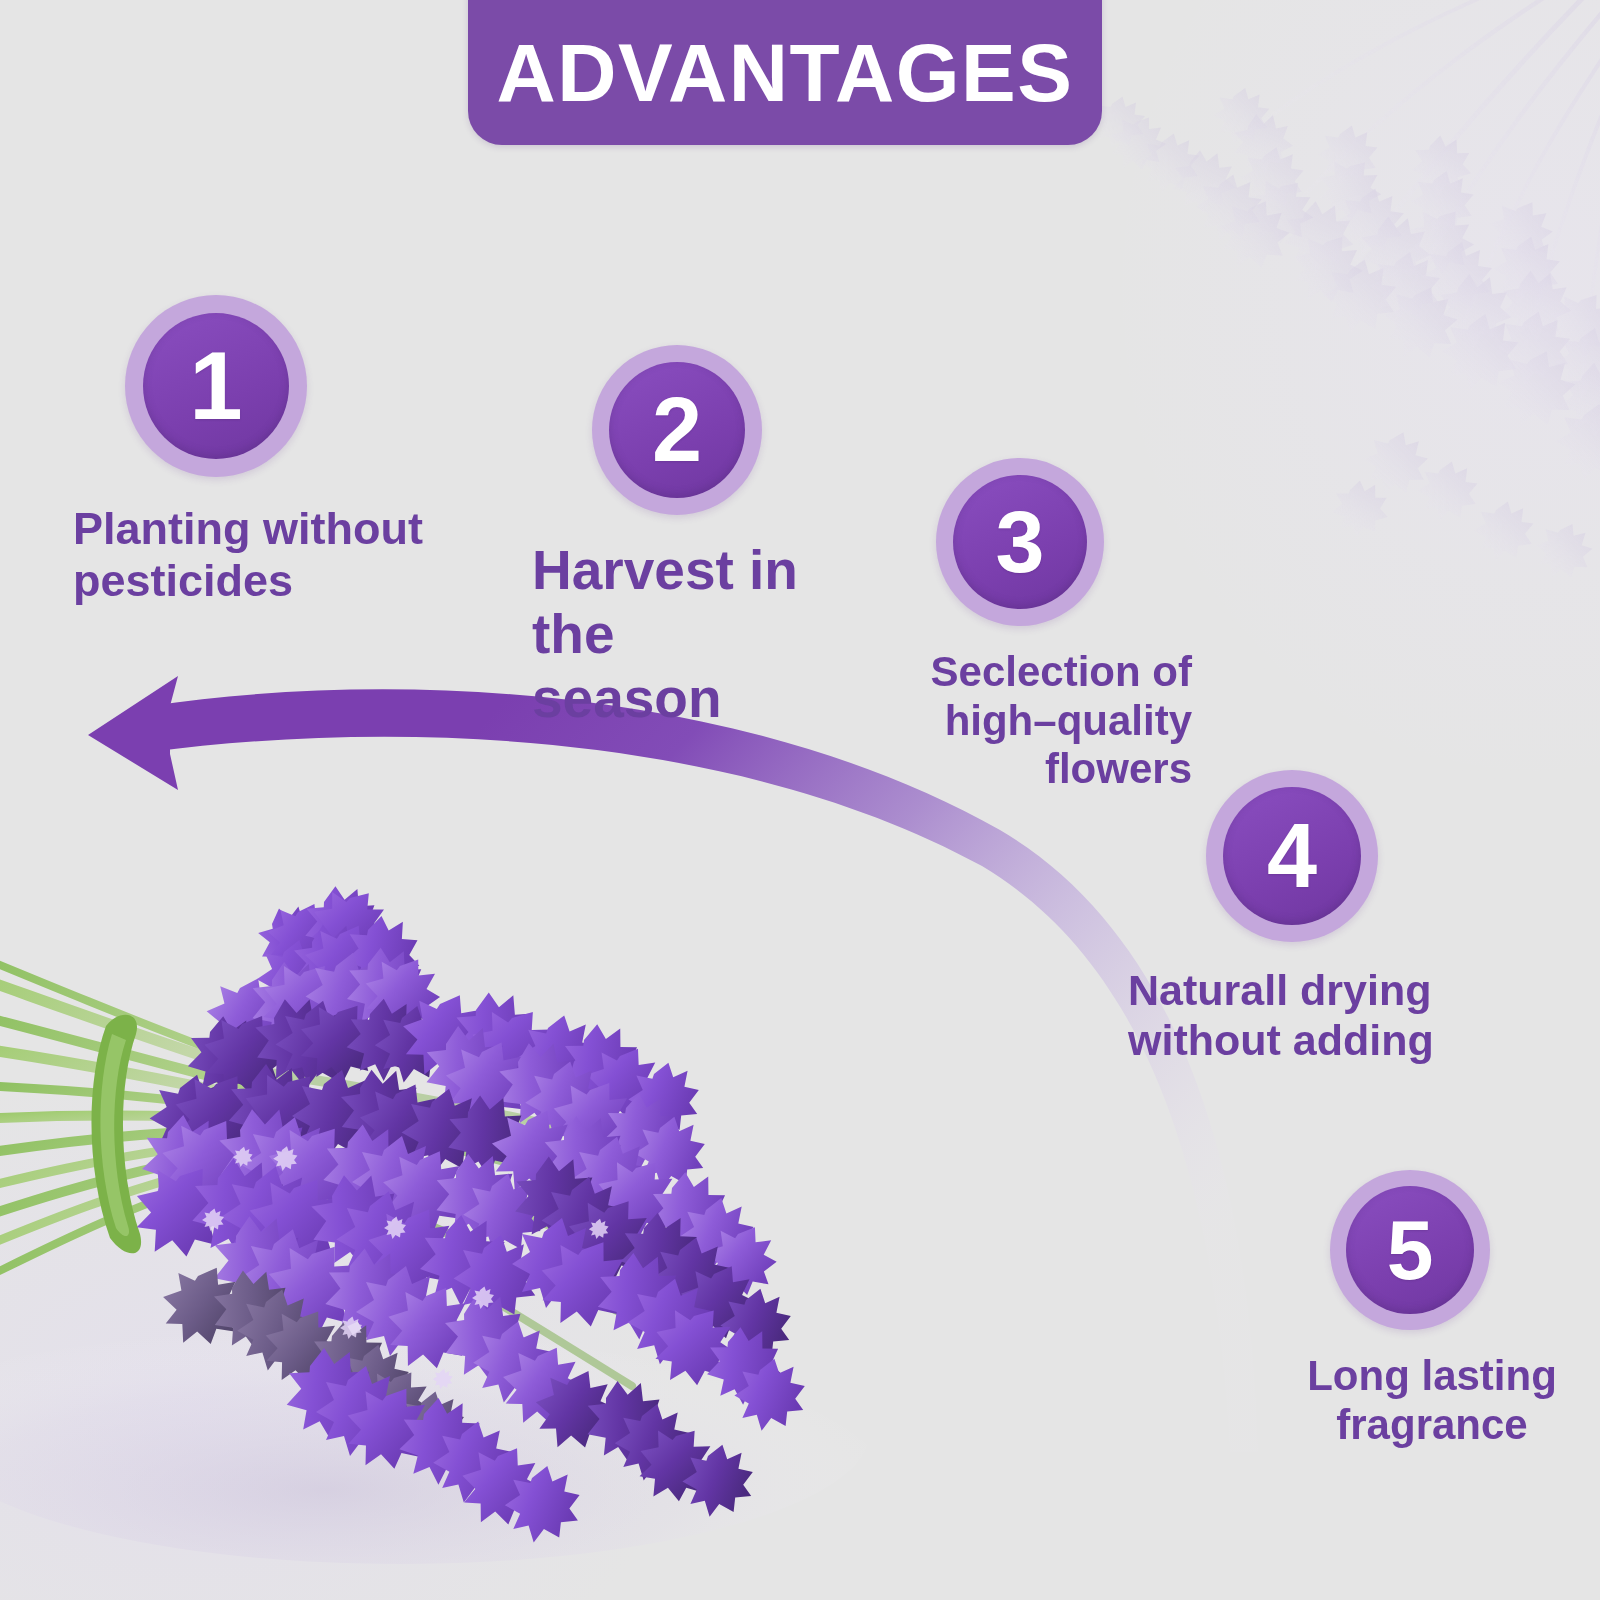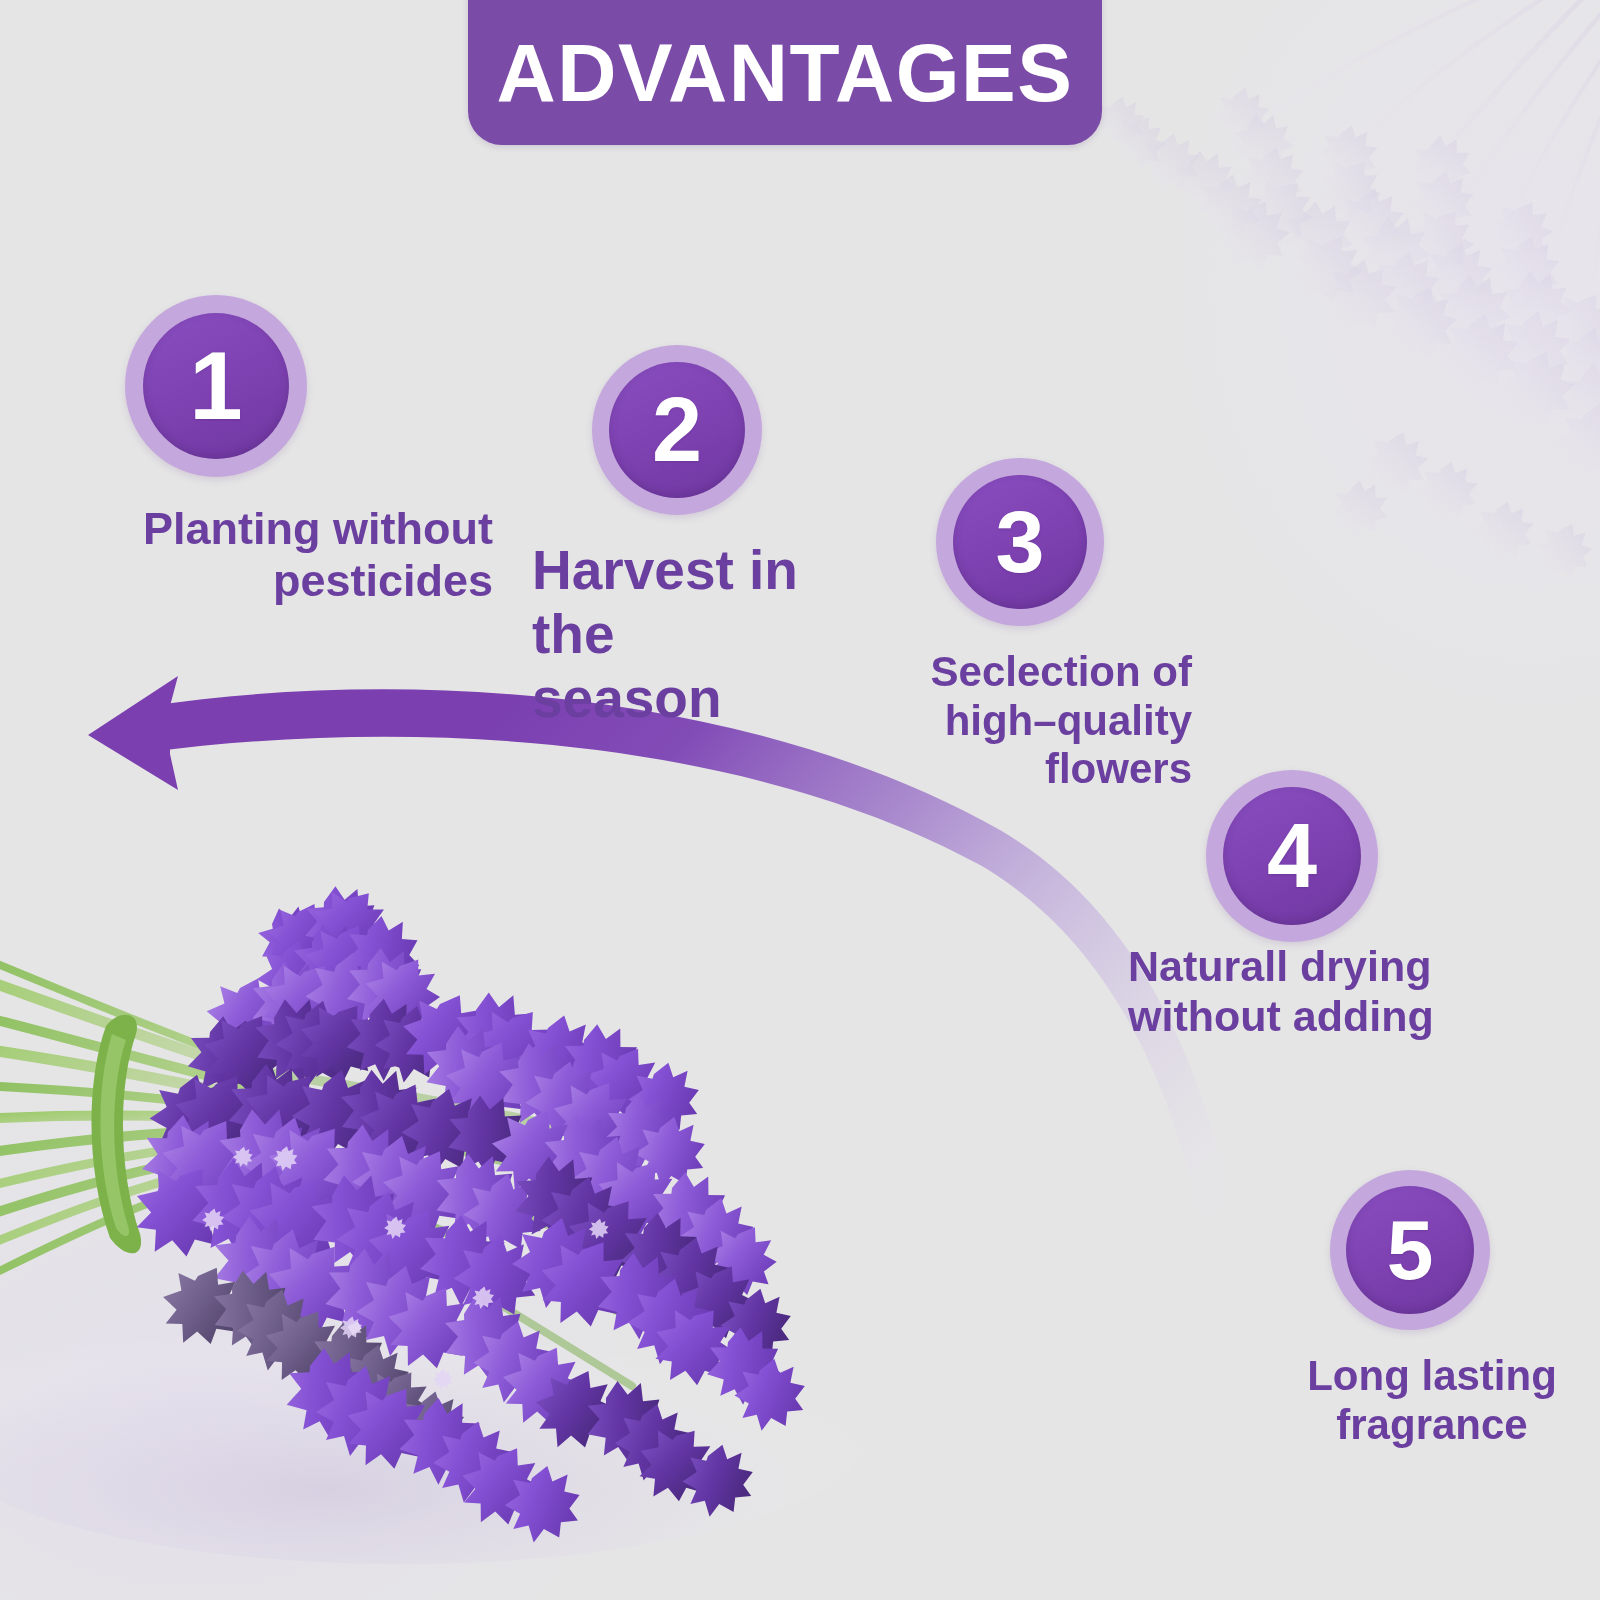--- a/index.html
+++ b/index.html
@@ -116,39 +116,39 @@
     font-family: "Liberation Sans", sans-serif;
     line-height: 1.16;
     white-space: pre-line;
   }
 
   
   #step-1 { left: 125px; top: 295px; }
   #step-1 .badge      { width: 182px; height: 182px; }
   #step-1 .badge-inner{ width: 146px; height: 146px; }
   #step-1 .badge-num  { font-size: 96px; }
-  #step-1 .step-label { margin-top: 26px; margin-left: -52px; font-size: 45px; width: 420px; text-align: right; }
+  #step-1 .step-label { margin-top: 26px; margin-left: -52px; font-size: 45px; width: 420px; }
 
   #step-2 { left: 592px; top: 345px; }
   #step-2 .badge      { width: 170px; height: 170px; }
   #step-2 .badge-inner{ width: 136px; height: 136px; }
   #step-2 .badge-num  { font-size: 90px; }
   #step-2 .step-label { margin-top: 24px; margin-left: -60px; font-size: 55px; width: 360px; }
 
   #step-3 { left: 936px; top: 458px; }
   #step-3 .badge      { width: 168px; height: 168px; }
   #step-3 .badge-inner{ width: 134px; height: 134px; }
   #step-3 .badge-num  { font-size: 88px; }
   #step-3 .step-label { margin-top: 22px; margin-left: -44px; font-size: 42px; width: 300px; text-align: right; }
 
   #step-4 { left: 1206px; top: 770px; }
   #step-4 .badge      { width: 172px; height: 172px; }
   #step-4 .badge-inner{ width: 138px; height: 138px; }
   #step-4 .badge-num  { font-size: 90px; }
-  #step-4 .step-label { margin-left: -78px; font-size: 43px; width: 360px; }
+  #step-4 .step-label { margin-top: 24px; margin-left: -78px; font-size: 43px; width: 360px; }
 
   #step-5 { left: 1330px; top: 1170px; }
   #step-5 .badge      { width: 160px; height: 160px; }
   #step-5 .badge-inner{ width: 128px; height: 128px; }
   #step-5 .badge-num  { font-size: 84px; }
   #step-5 .step-label { margin-top: 22px; margin-left: -48px; font-size: 42px; width: 300px; text-align: center; }
 </style>
 </head>
 <body>
 

